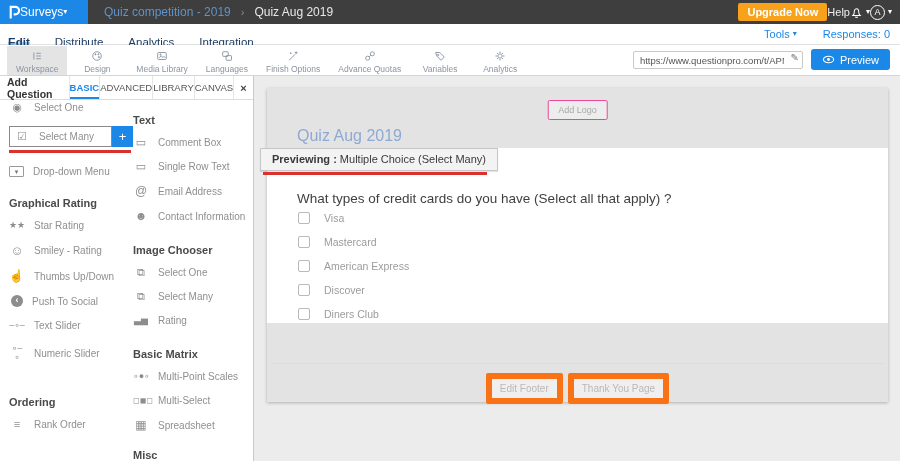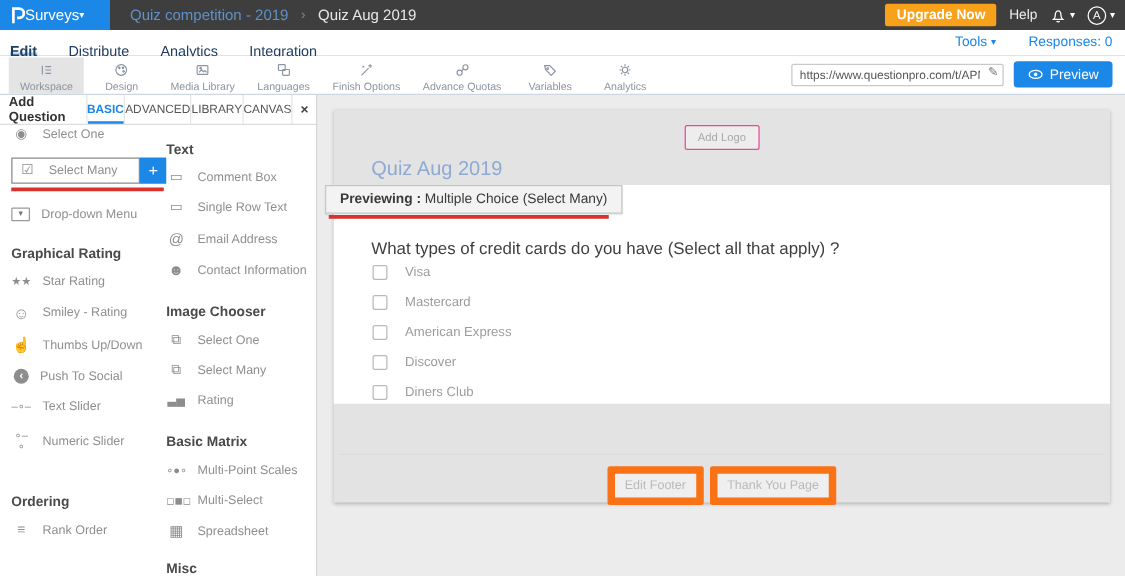--- a/index.html
+++ b/index.html
@@ -9,21 +9,21 @@
 
   
   .topbar { height:24px; background:#3e3e3e; display:flex; align-items:center; color:#fff; flex:0 0 auto; }
   .brand { background:#1b87e6; height:100%; width:88px; display:flex; align-items:center; padding:0 6px 0 7px; gap:0; cursor:pointer; }
   .brand .surveys { font-size:12px; color:#fff; }
   .caret { font-size:8px; color:#fff; line-height:1; }
   .crumbs { display:flex; align-items:center; gap:10px; margin-left:16px; font-size:12px; }
   .crumb-group { color:#5f92c9; }
   .crumb-sep { color:#8a8a8a; font-size:11px; }
   .crumb-current { color:#e8e8e8; }
-  .top-right { margin-left:auto; display:flex; align-items:center; gap:10px; padding-right:8px; }
+  .top-right { margin-left:auto; display:flex; align-items:center; gap:0; padding-right:8px; }
   .upgrade { background:#f8a11b; color:#fff; border:none; border-radius:2px; font-size:11px; font-weight:bold; padding:3px 9px; cursor:pointer; font-family:inherit; }
   .searchbox { background:#fff; border-radius:2px; height:17px; width:104px; display:flex; align-items:center; padding:0 5px; gap:4px; }
   .searchbox input { border:none; outline:none; font-size:10.5px; width:80px; color:#444; font-family:inherit; }
   .help { font-size:11px; color:#eee; cursor:pointer; }
   .bell-wrap, .avatar-wrap { display:flex; align-items:center; gap:3px; cursor:pointer; }
   .avatar { width:15px; height:15px; border:1px solid #fff; border-radius:50%; font-size:9px; display:flex; align-items:center; justify-content:center; }
 
   
   .mainnav { height:21px; background:#fff; border-bottom:1px solid #e2e2e2; display:flex; align-items:center; padding-left:8px; font-size:11.5px; color:#1f3d63; flex:0 0 auto; }
   .nav-item { margin-right:25px; height:100%; display:flex; align-items:center; cursor:pointer; border-bottom:3px solid transparent; padding-top:19px; }

